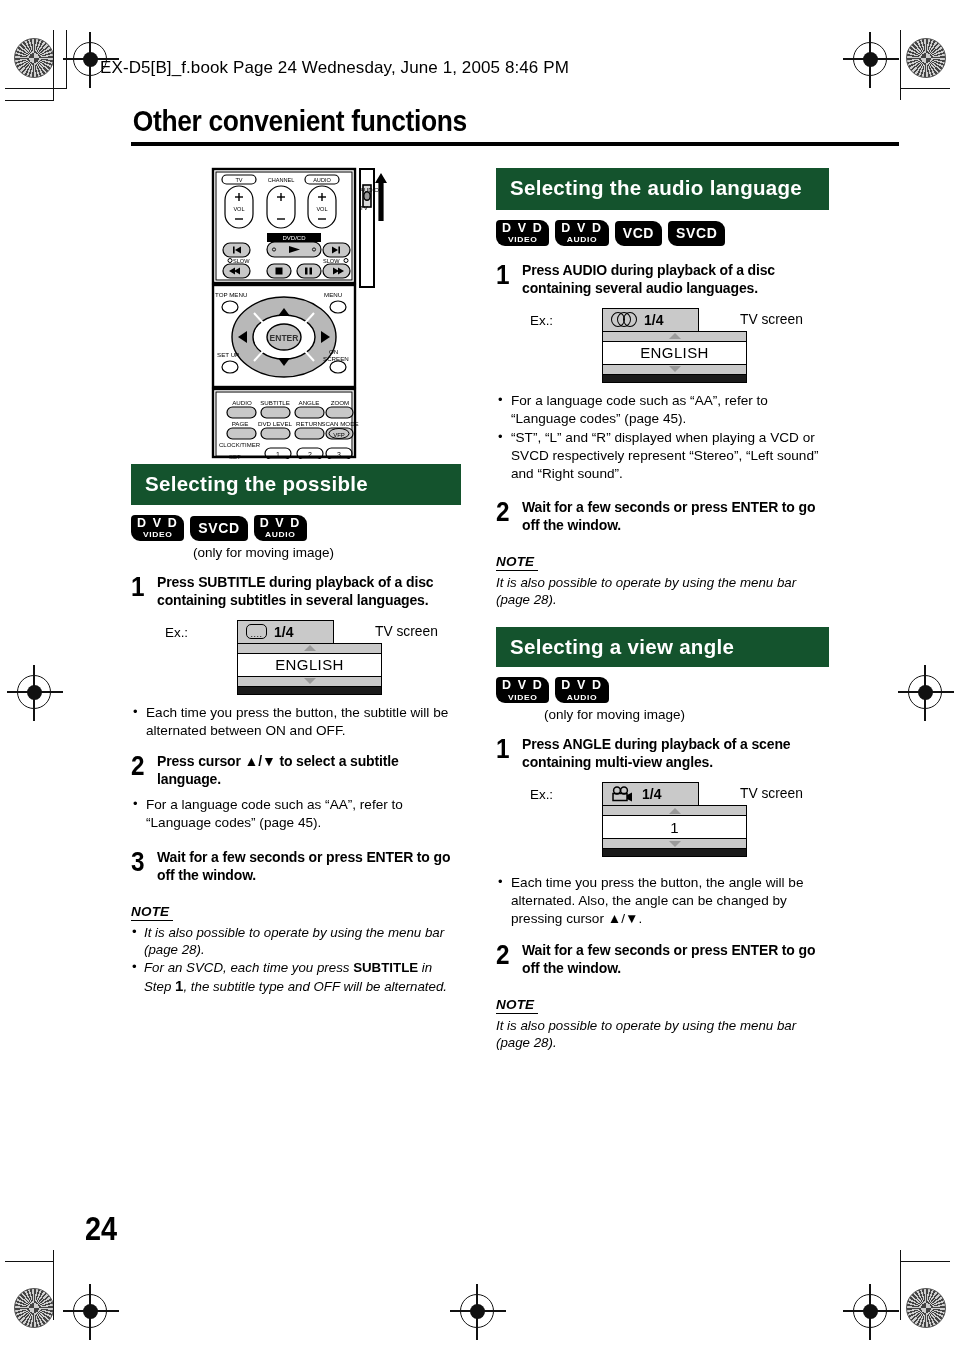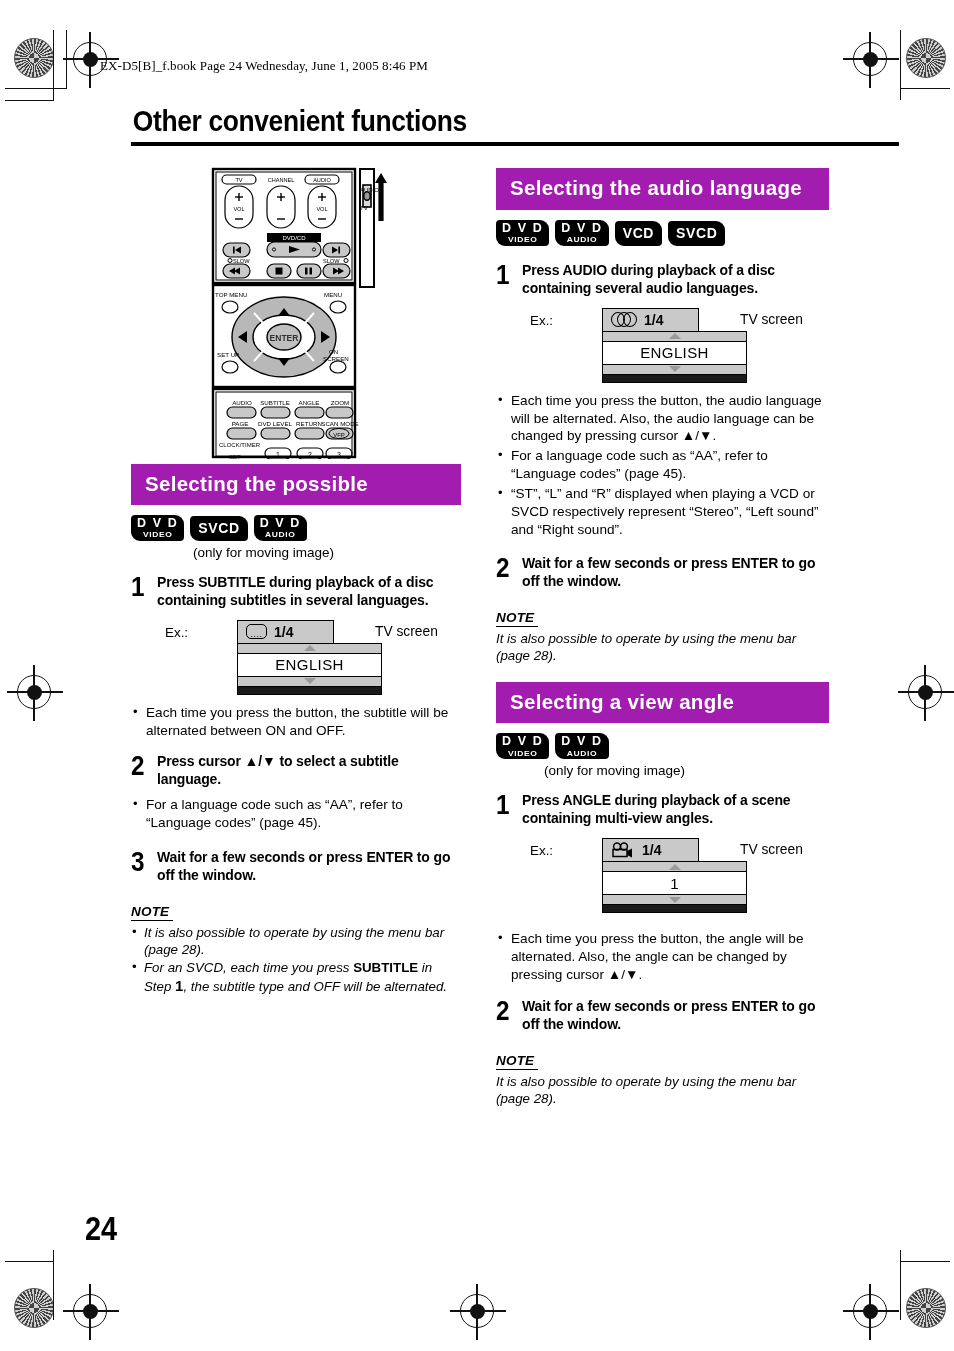--- a/index.html
+++ b/index.html
@@ -16,38 +16,38 @@
          border-radius:50%;background:#111;}
   .dot{position:absolute;width:40px;height:40px;border-radius:50%;
        background:
          repeating-conic-gradient(#444 0 6deg,#cfcfcf 6deg 12deg);
        border:1.2px solid #555;box-sizing:border-box;}
   .cropv{position:absolute;width:1.3px;background:#111;}
   .croph{position:absolute;height:1.3px;background:#111;}
 
   
   .sheet{position:absolute;left:0;top:0;width:954px;height:1351px;}
-  .filehdr{position:absolute;left:100px;top:58px;font-family:Liberation Serif, serif;
-           font-size:13px;letter-spacing:.1px;white-space:nowrap;}
+  .filehdr{position:absolute;left:100px;top:58px;font-family:Liberation Sans, sans-serif;
+           font-size:17px;letter-spacing:.1px;white-space:nowrap;}
 
   .content{position:absolute;left:131px;top:104px;width:768px;}
 
   h1.doc-title{font-family:"Liberation Sans",sans-serif;font-weight:bold;
      font-size:30px;letter-spacing:-0.4px;margin:0;padding:0 0 6px 2px;
      transform:scaleX(.88);transform-origin:left center;white-space:nowrap;}
   .title-rule{height:4px;background:#000;width:768px;margin-top:-2px;}
 
   
   .cols{position:absolute;left:131px;top:168px;width:772px;}
   .col{position:absolute;top:0;width:330px;}
   .col-left{left:0;}
   .col-right{left:365px;width:333px;}
 
   
-  .sec-head{background:#a21caf;color:#fff;font-weight:bold;font-size:20.5px;
+  .sec-head{background:#14532d;color:#fff;font-weight:bold;font-size:20.5px;
      padding:8px 0 9px 14px;line-height:1.16;letter-spacing:.3px;}
   .sec-head.two{padding-bottom:10px;}
 
   
   .badges{display:flex;gap:6px;align-items:flex-end;margin-top:10px;}
   .badge{background:#000;color:#fff;border-radius:4px 9px 4px 9px;
          display:flex;flex-direction:column;align-items:center;justify-content:center;
          padding:2px 6px 2px 6px;line-height:1;}
   .badge .b1{font-size:12.5px;font-weight:bold;letter-spacing:1.6px;}
   .badge .b2{font-size:8.5px;font-weight:bold;letter-spacing:.6px;margin-top:1px;
@@ -442,21 +442,20 @@
             <div class="osd-val">ENGLISH</div>
             <div class="osd-arrow bot">
                 <span class="tri-d"></span>
               </div>
             <div class="osd-foot"></div>
           </div>
         </div>
       </div>
 
       <ul class="bul ind" style="margin-top:18px;">
-        <li>Each time you press the button, the audio language will be alternated. Also, the audio language can be changed by pressing cursor ▲/▼.</li>
         <li>For a language code such as “AA”, refer to “Language codes” (page 45).</li>
         <li>“ST”, “L” and “R” displayed when playing a VCD or SVCD respectively represent “Stereo”, “Left sound” and “Right sound”.</li>
       </ul>
 
       <div class="step" style="margin-top:16px;">
         <div class="step-num">2</div>
         <div class="step-txt">Wait for a few seconds or press ENTER to go off the window.</div>
       </div>
 
       <div class="note">

